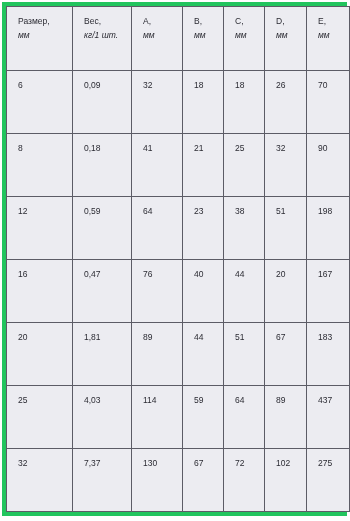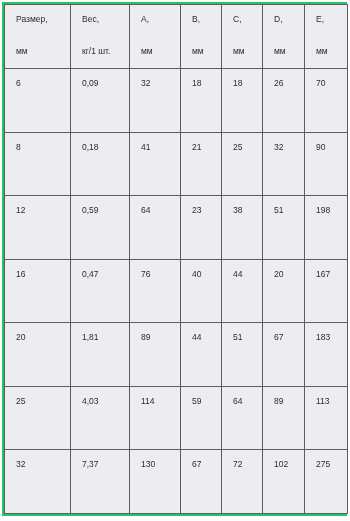--- a/index.html
+++ b/index.html
@@ -13,21 +13,21 @@
     font-family: "Liberation Sans", sans-serif;
     overflow: hidden;
   }
   #spec-table-wrapper {
     position: absolute;
     left: 2px;
     top: 2px;
     width: 345px;
     height: 514px;
     box-sizing: border-box;
-    border: 2px solid #22c55e;
+    border: 4px solid #22c55e;
     background: #ececf1;
   }
   table.spec-table {
     width: 100%;
     height: 100%;
     border-collapse: collapse;
     table-layout: fixed;
     background: #ececf1;
   }
   table.spec-table col.c-size    { width: 66px; }
@@ -55,21 +55,22 @@
   table.spec-table thead th {
     height: 55px;
   }
   table.spec-table tbody td {
     height: 45px;
   }
   .hdr-line {
     display: block;
   }
   .hdr-line + .hdr-line {
-    margin-top: 19px;
+    margin-top: 1px;
+    font-style: italic;
   }
 </style>
 </head>
 <body>
 
 <div id="spec-table-wrapper">
   <table class="spec-table">
     <colgroup>
       <col class="c-size">
       <col class="c-weight">
@@ -157,21 +158,21 @@
           <td>67</td>
           <td>183</td>
         </tr>
         <tr>
           <td>25</td>
           <td>4,03</td>
           <td>114</td>
           <td>59</td>
           <td>64</td>
           <td>89</td>
-          <td>113</td>
+          <td>437</td>
         </tr>
         <tr>
           <td>32</td>
           <td>7,37</td>
           <td>130</td>
           <td>67</td>
           <td>72</td>
           <td>102</td>
           <td>275</td>
         </tr>

